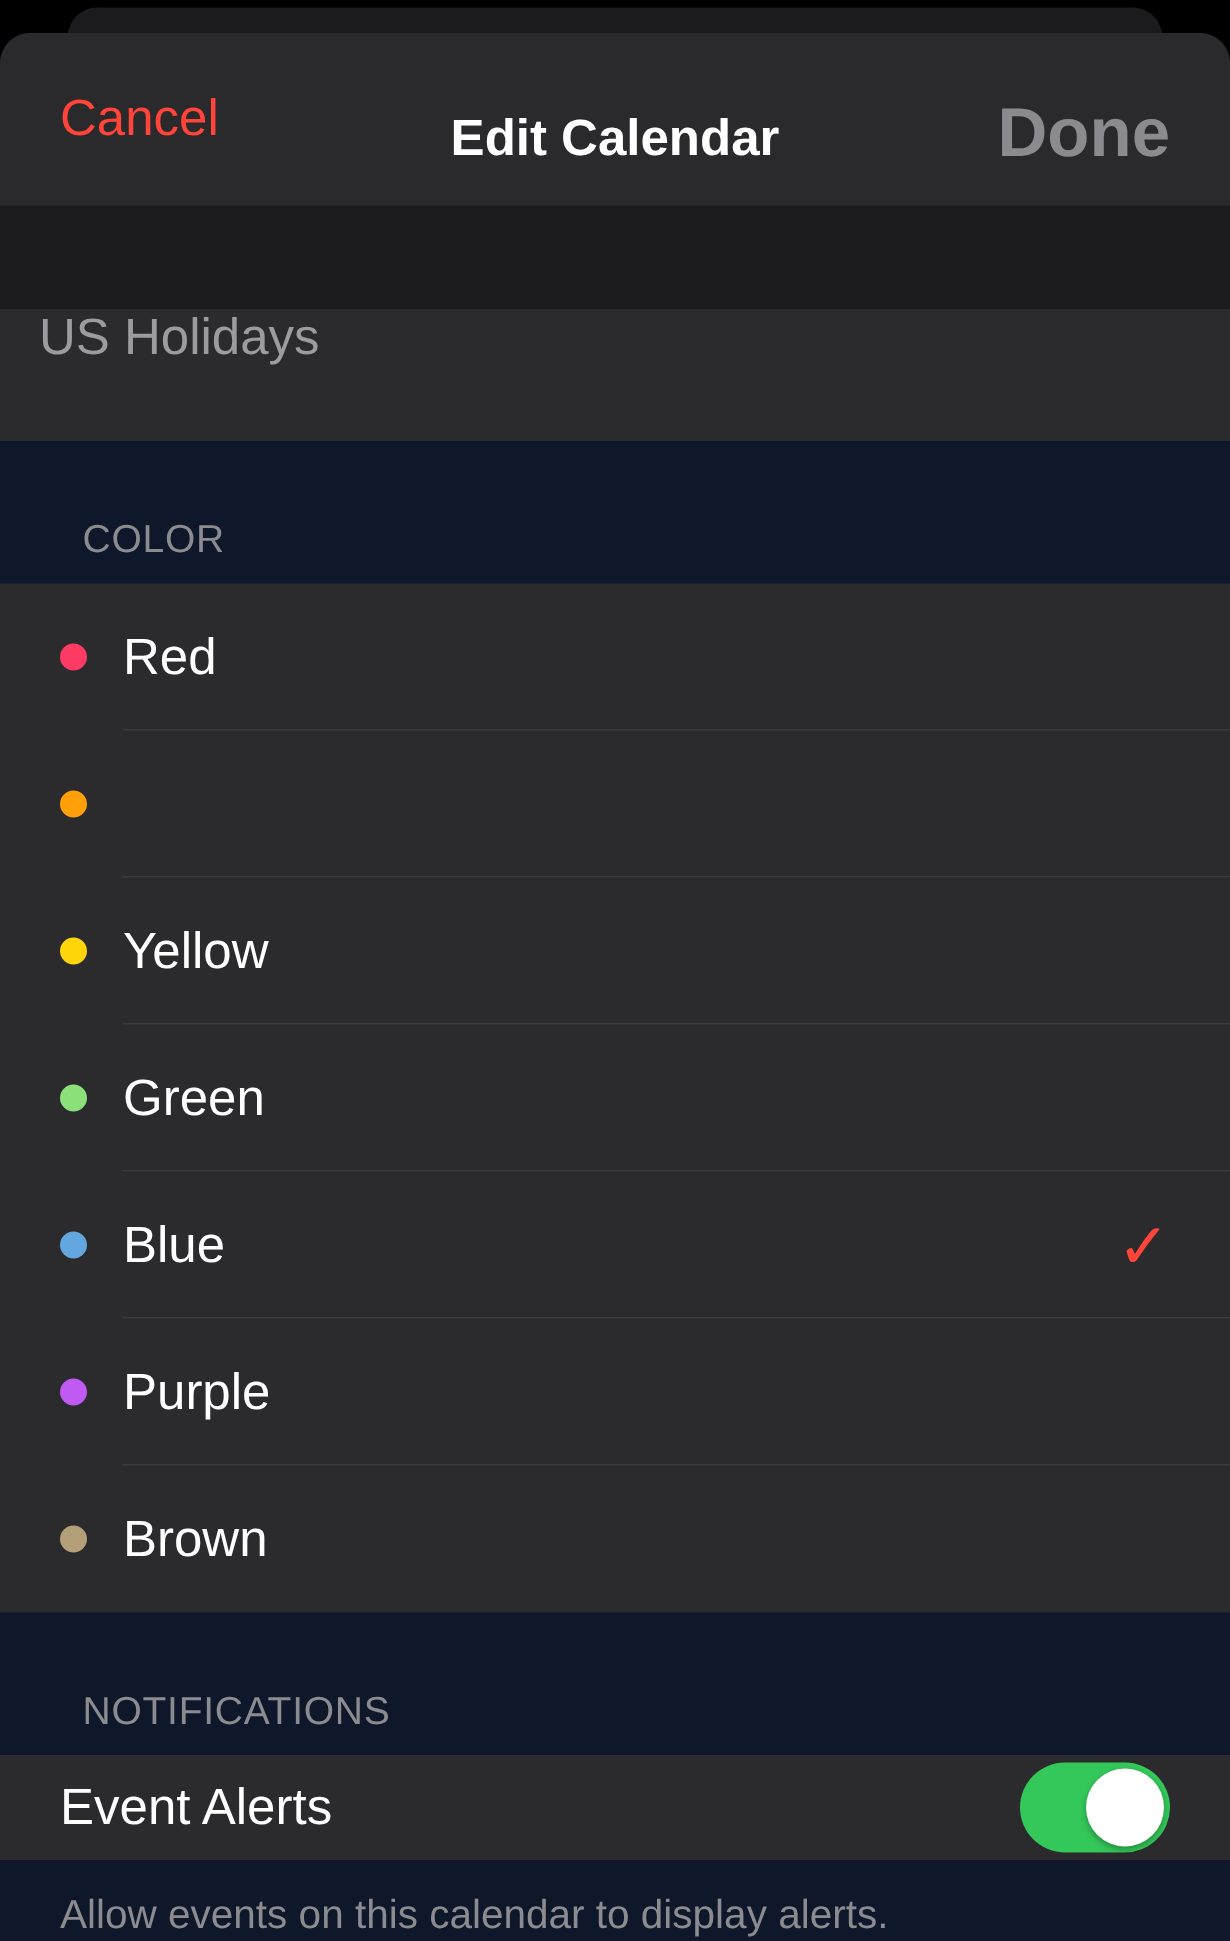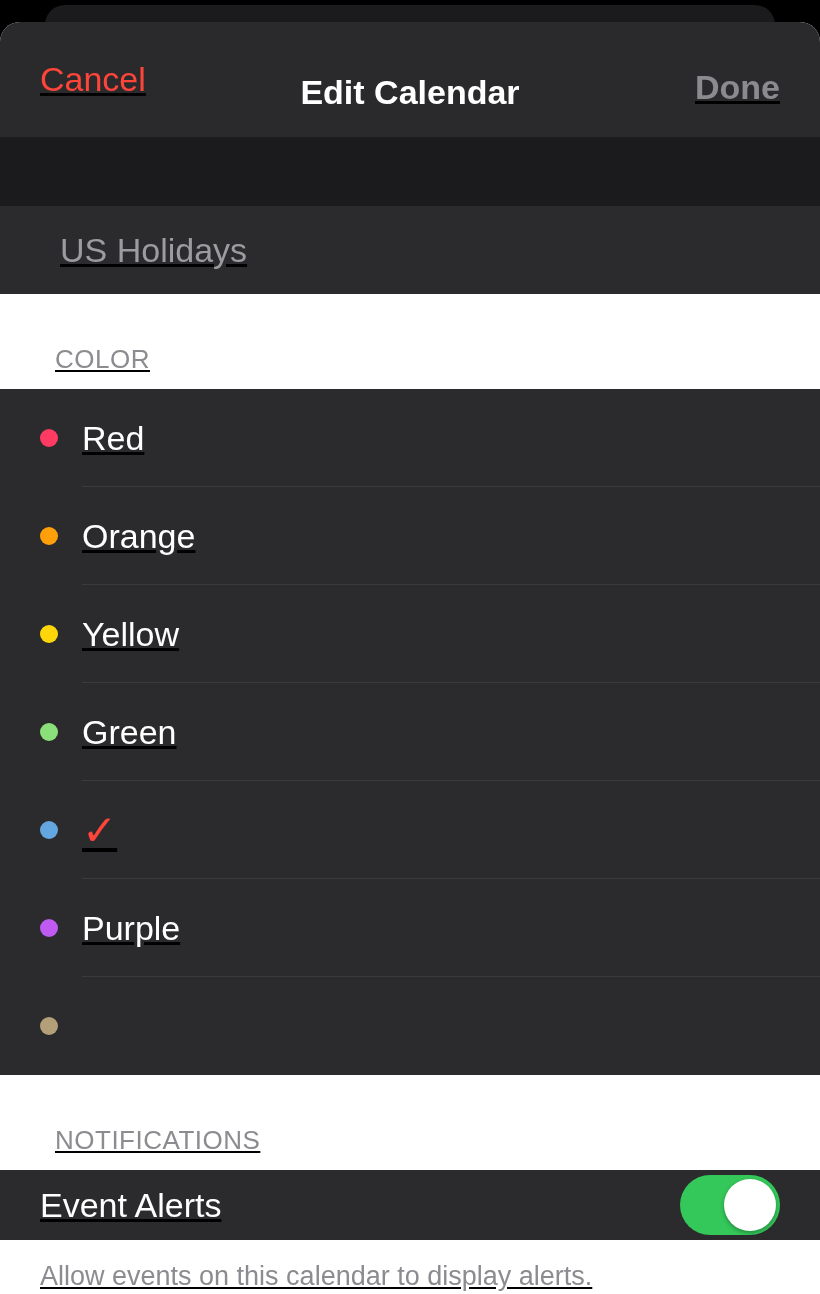--- a/index.html
+++ b/index.html
@@ -23,24 +23,23 @@
       height: 20px;
       background: #1b1b1d;
       border-radius: 20px 20px 0 0;
     }
     .sheet {
       position: absolute;
       top: 22px;
       left: 0;
       right: 0;
       bottom: 0;
-      background: #ffffff;
+      background: #0f172a;
       border-radius: 20px 20px 0 0;
       overflow: hidden;
-      text-decoration: underline;
     }
     .navbar {
       display: flex;
       align-items: center;
       justify-content: space-between;
       height: 116px;
       padding: 0 40px;
       background: #2a2a2c;
       border-bottom: 1px solid rgba(0,0,0,0.3);
     }
@@ -56,40 +55,39 @@
       color: #ffffff;
       font-size: 34px;
       font-weight: 600;
       position: absolute;
       left: 50%;
       transform: translateX(-50%);
       margin-top: 26px;
     }
     .nav-done {
       color: #8b8b8f;
-      font-size: 34px;
+      font-size: 46px;
       font-weight: 600;
       background: none;
       border: none;
       cursor: pointer;
       margin-top: 16px;
     }
     .content {
       overflow-y: auto;
     }
     .spacer-top {
       height: 68px;
       background: #1b1b1d;
     }
     .name-row {
       background: #2b2b2d;
       height: 88px;
       display: flex;
-      align-items: center;
-      padding: 0 60px;
+      padding: 0 26px;
     }
     .name-value {
       color: #9b9ba0;
       font-size: 34px;
     }
     .section-header {
       color: #8b8b90;
       font-size: 26px;
       font-weight: 400;
       letter-spacing: 0.5px;
@@ -196,40 +194,41 @@
 
     <div class="section-header">COLOR</div>
 
     <div class="color-list" id="color-list">
         <div class="color-row">
           <span class="color-dot" style="background: rgb(255, 59, 99);"></span>
           <span class="color-label">Red</span>
         </div>
         <div class="color-row">
           <span class="color-dot" style="background: rgb(255, 159, 10);"></span>
-          <span class="color-label">Orange</span>
         </div>
         <div class="color-row">
           <span class="color-dot" style="background: rgb(255, 214, 10);"></span>
           <span class="color-label">Yellow</span>
         </div>
         <div class="color-row">
           <span class="color-dot" style="background: rgb(140, 224, 122);"></span>
           <span class="color-label">Green</span>
         </div>
         <div class="color-row">
           <span class="color-dot" style="background: rgb(100, 166, 224);"></span>
+          <span class="color-label">Blue</span>
           <span class="checkmark">✓</span>
         </div>
         <div class="color-row">
           <span class="color-dot" style="background: rgb(191, 90, 242);"></span>
           <span class="color-label">Purple</span>
         </div>
         <div class="color-row">
           <span class="color-dot" style="background: rgb(180, 160, 120);"></span>
+          <span class="color-label">Brown</span>
         </div>
       </div>
 
     <div class="section-header">NOTIFICATIONS</div>
 
     <div class="notif-list">
       <div class="toggle-row">
         <span class="toggle-label">Event Alerts</span>
         <div class="switch">
           <div class="switch-knob"></div>

